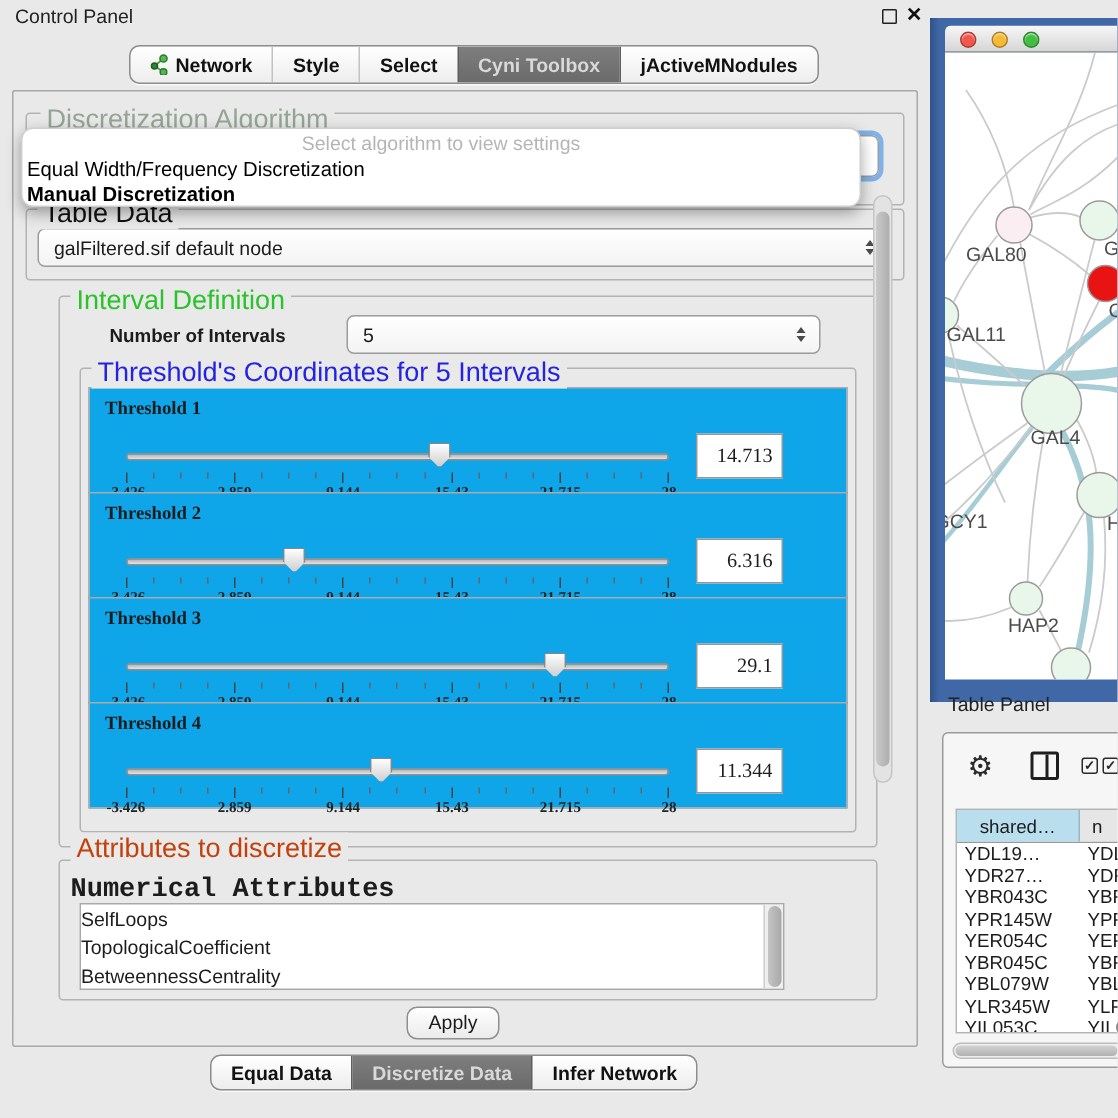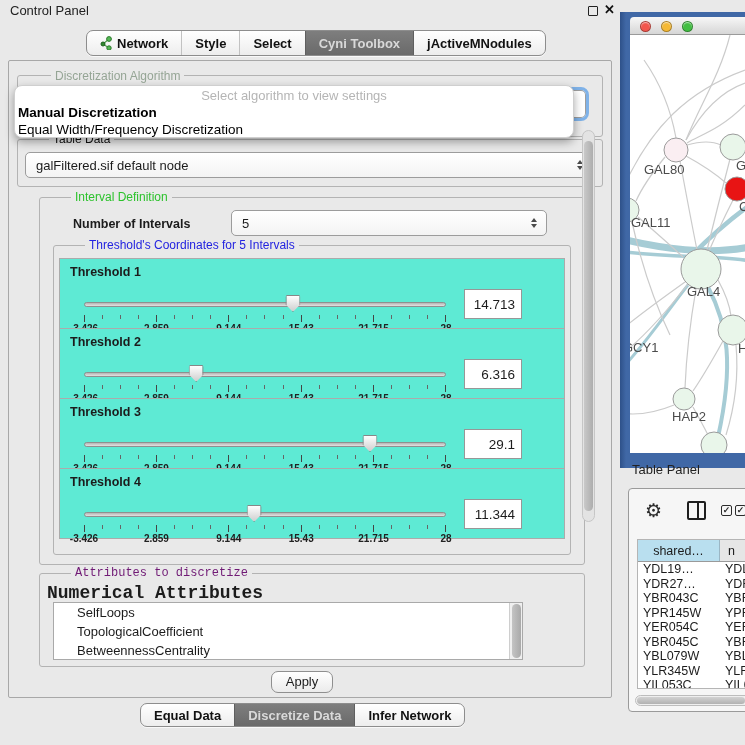--- a/index.html
+++ b/index.html
@@ -22,21 +22,21 @@
   .seg.active { background:linear-gradient(#7e7e7e,#6a6a6a); color:#d9d9d9; border-left:1px solid #5f5f5f; }
   .seg.active + .seg { border-left:1px solid #5f5f5f; }
   #top-tabs { left:86px; top:30px; }
   #bottom-tabs { left:140px; top:703px; height:24px; }
   #bottom-tabs .seg { font-size:13px; }
 
   
   #content-frame { position:absolute; left:8px; top:60px; width:604px; height:638px;
     border:1px solid #a8a8a8; border-radius:2px; background:#e9e9e9; }
 
-  .group-label { position:absolute; font-size:12px; background:#e9e9e9; padding:0 4px; z-index:2;margin-left:24px; }
+  .group-label { position:absolute; font-size:18px; background:#e9e9e9; padding:0 4px; z-index:2; }
   .gline { position:absolute; border:1px solid #b3b3b3; border-radius:3px; }
 
   
   #alg-border { left:8px; top:14px; width:586px; height:62px; }
   #alg-label { left:18px; top:8px; color:#95a595; }
   #alg-combo { position:absolute; left:14px; top:26px; width:566px; height:34px; border-radius:8px;
     border:3px solid #7fb2e8; background:#fff; box-shadow:inset 0 0 0 1px #9d9d9d; z-index:1; }
 
   
   #algo-popup { position:absolute; left:5px; top:24px; width:560px; height:53px; background:#fff;
@@ -64,43 +64,43 @@
 
   
   #interval-border { left:30px; top:136px; width:546px; height:368px; }
   #interval-label { left:38px; top:129px; color:#2cc22c; }
   #noi-label { position:absolute; left:64px; top:156px; font-size:12.5px; font-weight:bold; }
   #noi-combo { left:222px; top:149px; width:316px; height:26px; }
   #thr-border { left:44px; top:184px; width:518px; height:310px; }
   #thr-label { left:52px; top:177px; color:#2323e0; }
   #thresholds-list { position:absolute; left:50px; top:198px; width:506px; }
 
-  .th-panel { position:relative; width:506px; height:71px; background:#5eead4; border:1px solid #ababab; margin-top:-1px; }
+  .th-panel { position:relative; width:506px; height:71px; background:#0ea5e9; border:1px solid #ababab; margin-top:-1px;font-family:Liberation Serif, serif; }
   .th-label { position:absolute; left:10px; top:6px; font-size:12.5px; font-weight:bold; }
   .th-slider { position:absolute; left:24px; top:36px; width:362px; height:34px; }
   .th-track { position:absolute; left:0; top:7px; width:100%; height:5px; border:1px solid #8f8f8f;
     border-radius:3px; background:linear-gradient(#b5b5b5,#e2e2e2); }
   .slider-handle { position:absolute; top:0px; width:15px; height:17px; transform:translateX(-50%);
     background:linear-gradient(#fefefe,#cfcfcf); border:1px solid #878787;
     clip-path:polygon(8% 0%, 92% 0%, 100% 12%, 100% 55%, 50% 100%, 0% 55%, 0% 12%); }
   .ticks { position:absolute; left:0; top:20px; width:100%; display:flex; justify-content:space-between; }
   .ticks i { width:1px; height:4px; background:#666; }
   .ticks i.major { height:7px; background:#444; }
   .tick-labels { position:absolute; left:0; top:28px; width:100%; height:12px; }
   .tick-labels span { position:absolute; transform:translateX(-50%); font-size:10px; font-weight:bold; color:#222; white-space:nowrap; }
   .th-value { position:absolute; right:42px; top:30px; width:58px; height:30px; background:#fff;
     border:1px solid #979797; font-size:13.5px; display:flex; align-items:center; justify-content:flex-end; padding-right:6px; }
 
   
   #attr-border { left:30px; top:512px; width:546px; height:94px; }
-  #attr-label { left:38px; top:505px; color:#701a75;font-family:Liberation Mono, monospace; }
+  #attr-label { left:38px; top:494px; color:#c2410c; }
   #attr-sublabel { position:absolute; left:38px; top:522px; font-size:18px; font-weight:bold;font-family:Liberation Mono, monospace; }
   #attr-list { position:absolute; left:44px; top:541px; width:470px; height:58px; background:#fff;
     border:1px solid #a9a9a9; overflow:hidden; }
-  .attr-item { font-size:13px; line-height:19px; padding-left:23px; }
+  .attr-item { font-size:13px; line-height:19px; }
   #attr-list-scroll { position:absolute; right:0; top:0; width:13px; height:100%;
     background:#efefef; border-left:1px solid #cecece; }
   #attr-list-scroll .thumb { position:absolute; left:1.5px; top:1px; width:9px; height:54px;
     background:linear-gradient(90deg,#c4c4c4,#a9a9a9); border-radius:5px; }
 
   #apply-btn { position:absolute; left:262px; top:610px; width:62px; height:22px;
     background:linear-gradient(#ffffff,#ebebeb); border:1px solid #8f8f8f; border-radius:7px;
     font-size:13px; text-align:center; line-height:20px; }
 
   
@@ -187,22 +187,22 @@
     </div>
 
     <div id="content-frame">
 
       <div id="alg-border" class="gline"></div>
       <span id="alg-label" class="group-label">Discretization Algorithm</span>
       <div id="alg-combo"></div>
 
       <div id="algo-popup">
         <div class="dd-placeholder">Select algorithm to view settings</div>
+        <div class="dd-option">Equal Width/Frequency Discretization</div>
         <div class="dd-option bold">Manual Discretization</div>
-        <div class="dd-option">Equal Width/Frequency Discretization</div>
       </div>
 
       <div id="tabledata-border" class="gline"></div>
       <span id="tabledata-label" class="group-label">Table Data</span>
       <div id="tabledata-combo" class="combo">
         <span>galFiltered.sif default node</span>
         <span class="spinner">
             <i class="up"></i>
             <i class="dn"></i>
           </span>

